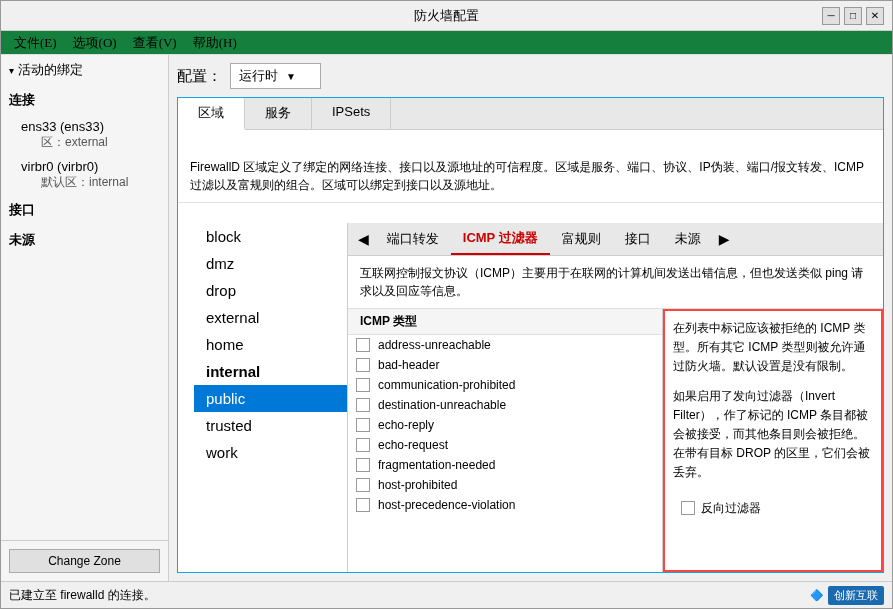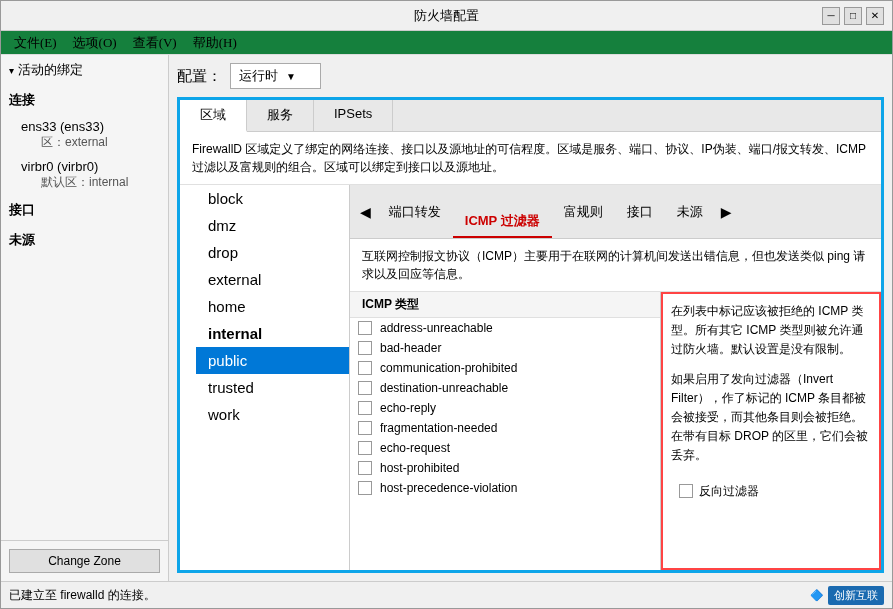--- a/index.html
+++ b/index.html
@@ -174,25 +174,26 @@
       gap: 8px;
     }
 
     .config-dropdown-arrow {
       font-size: 10px;
     }
 
     
     .tab-panel {
       background: #fff;
-      border: 3px solid #0ea5e9;
+      border: 1px solid #0ea5e9;
       flex: 1;
       display: flex;
       flex-direction: column;
       overflow: hidden;
+      gap: 20px;
     }
 
     .tab-bar {
       display: flex;
       background: #e8e8e8;
       border-bottom: 1px solid #ccc;
     }
 
     .tab {
       padding: 6px 20px;
@@ -299,21 +300,20 @@
       padding: 6px 12px;
       font-size: 13px;
       cursor: pointer;
       white-space: nowrap;
     }
 
     .icmp-tab-item.active {
       color: #cc0000;
       font-weight: bold;
       border-bottom: 2px solid #cc0000;
-      margin-top: 21px;
     }
 
     
     .icmp-type-header {
       padding: 4px 12px;
       font-size: 12px;
       background: #f5f5f5;
       border-bottom: 1px solid #e0e0e0;
       font-weight: bold;
     }
@@ -503,25 +503,25 @@
                   <div class="icmp-type-item">
                     <div class="icmp-checkbox"></div>
                     <span>destination-unreachable</span>
                   </div>
                   <div class="icmp-type-item">
                     <div class="icmp-checkbox"></div>
                     <span>echo-reply</span>
                   </div>
                   <div class="icmp-type-item">
                     <div class="icmp-checkbox"></div>
+                    <span>echo-request</span>
+                  </div>
+                  <div class="icmp-type-item">
+                    <div class="icmp-checkbox"></div>
                     <span>fragmentation-needed</span>
-                  </div>
-                  <div class="icmp-type-item">
-                    <div class="icmp-checkbox"></div>
-                    <span>echo-request</span>
                   </div>
                   <div class="icmp-type-item">
                     <div class="icmp-checkbox"></div>
                     <span>host-prohibited</span>
                   </div>
                   <div class="icmp-type-item">
                     <div class="icmp-checkbox"></div>
                     <span>host-precedence-violation</span>
                   </div>
                 </div>

